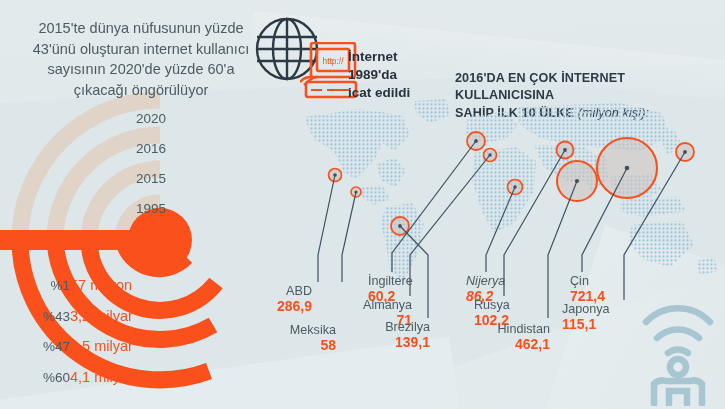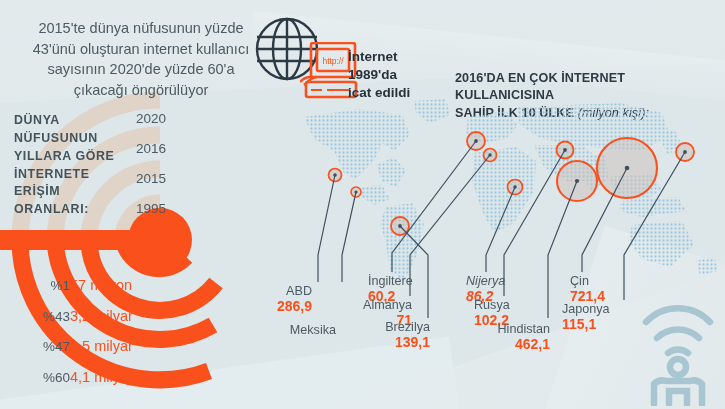--- a/index.html
+++ b/index.html
@@ -115,21 +115,20 @@
       <path d="M 89 150 A 71 71 0 0 0 216 193"></path>
       <path d="M 123 150 A 37 37 0 0 0 186 167"></path>
     </g>
 
     <rect x="-10" y="140" width="170" height="20" fill="#f9501c"></rect>
     <circle cx="160" cy="150" r="32" fill="#f9501c"></circle>
   </svg>
 
   <div id="headline">2015'te dünya nüfusunun yüzde 43'ünü oluşturan internet kullanıcı sayısının 2020'de yüzde 60'a çıkacağı öngörülüyor</div>
 
-  <div id="ratio-label">DÜNYA NÜFUSUNUN YILLARA GÖRE İNTERNETE ERİŞİM ORANLARI:</div>
 
   <div id="years">
     <div>2020</div>
     <div>2016</div>
     <div>2015</div>
     <div>1995</div>
   </div>
 
   <div id="stats">
     <div class="row">
@@ -287,20 +286,21 @@
 
   <div>
 
     <div class="country ta-r" style="left:238px;top:284px;width:74px;">
       <div class="cname">ABD</div>
       <div class="cval">286,9</div>
     </div>
 
     <div class="country ta-r" style="left:236px;top:323px;width:100px;">
       <div class="cname">Meksika</div>
+      <div class="cval">58</div>
     </div>
 
     <div class="country ta-l" style="left:368px;top:274px;">
       <div class="cname">İngiltere</div>
       <div class="cval">60,2</div>
     </div>
 
     <div class="country ta-r" style="left:330px;top:298px;width:82px;">
       <div class="cname">Almanya</div>
       <div class="cval">71</div>

